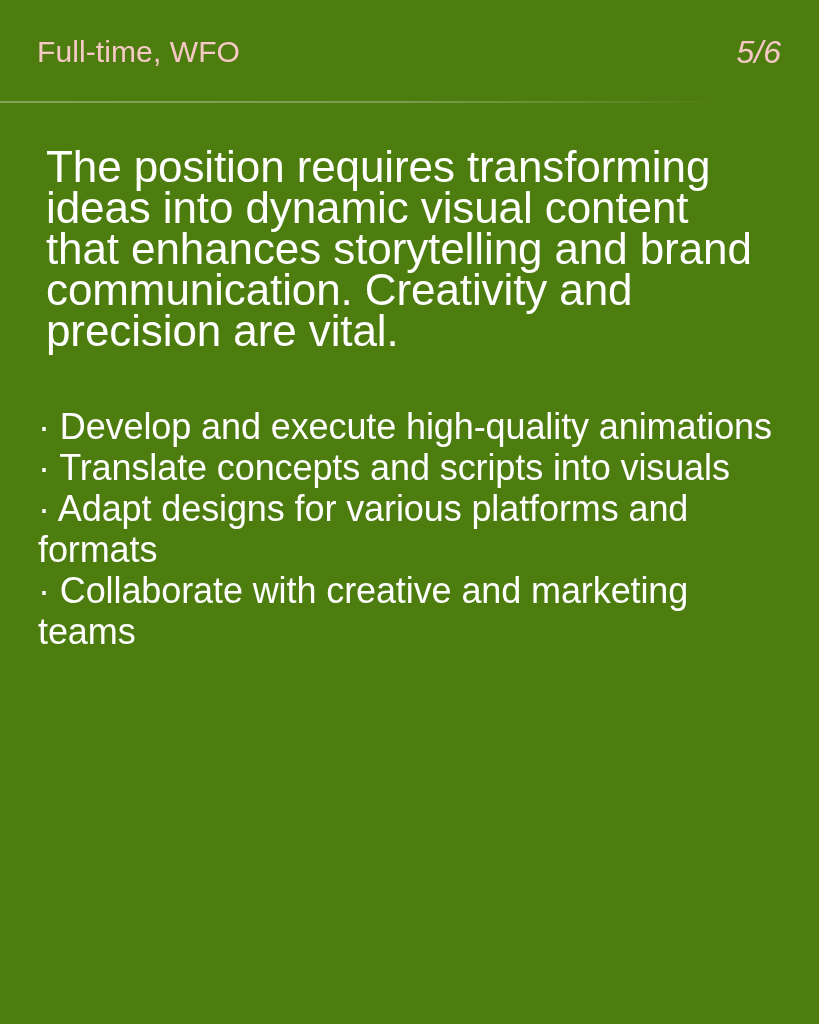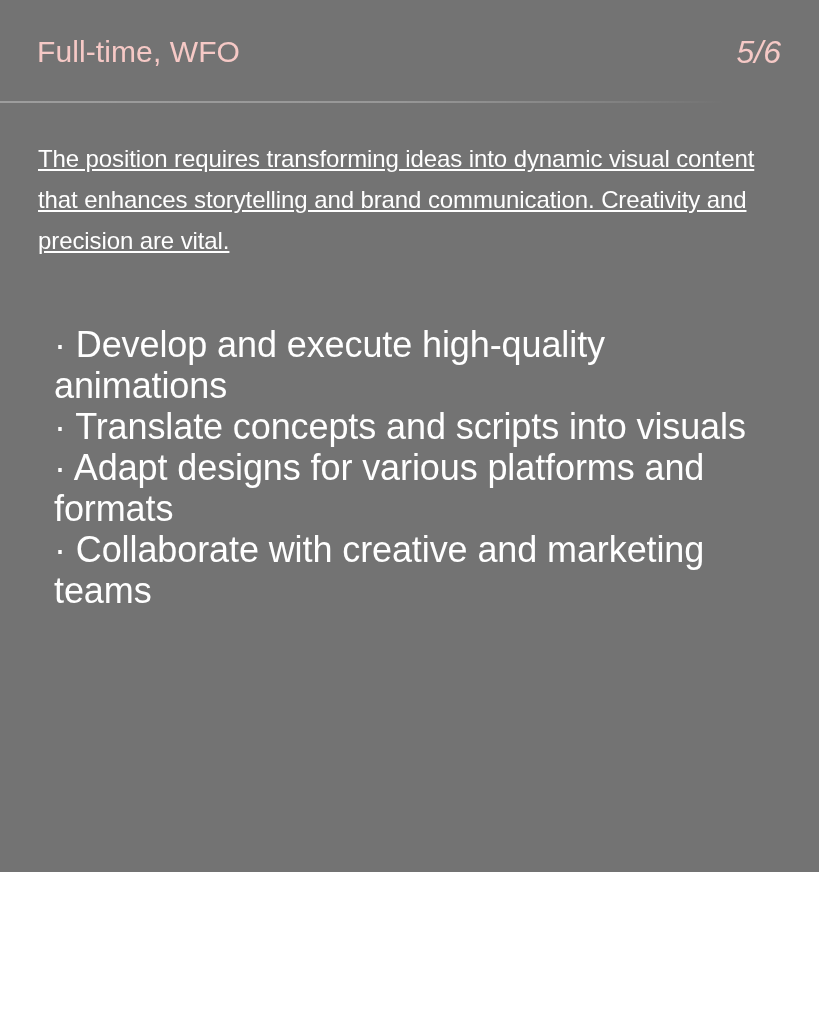--- a/index.html
+++ b/index.html
@@ -9,22 +9,22 @@
   body {
     width: 819px;
     height: 1024px;
     overflow: hidden;
     font-family: "Liberation Sans", sans-serif;
   }
 
   .slide {
     position: relative;
     width: 819px;
-    height: 872px;
-    background: #737373;
+    height: 1024px;
+    background: #4d7c0f;
     box-sizing: border-box;
     display: flex;
     flex-direction: column;
   }
 
   
   .header {
     position: relative;
     height: 103px;
     flex: 0 0 103px;
@@ -76,33 +76,32 @@
     padding-top: 73px;
     font-size: 62px;
     font-weight: 400;
     line-height: 1.0;
     letter-spacing: -0.5px;
     color: #FBE2E0;
     white-space: nowrap;
   }
 
   .intro {
-    margin: 0;
+    margin: 8px;
     padding-top: 35px;
-    font-size: 24px;
+    font-size: 44px;
     font-weight: 400;
     line-height: 41px;
     letter-spacing: -0.1px;
     color: #FFFFFF;
     max-width: 755px;
-    text-decoration: underline;
   }
 
   .bullets {
-    margin: 16px;
+    margin: 0;
     padding: 0;
     padding-top: 47px;
     list-style: none;
   }
   .bullet {
     font-size: 36px;
     font-weight: 400;
     line-height: 41px;
     letter-spacing: -0.1px;
     color: #FFFFFF;

